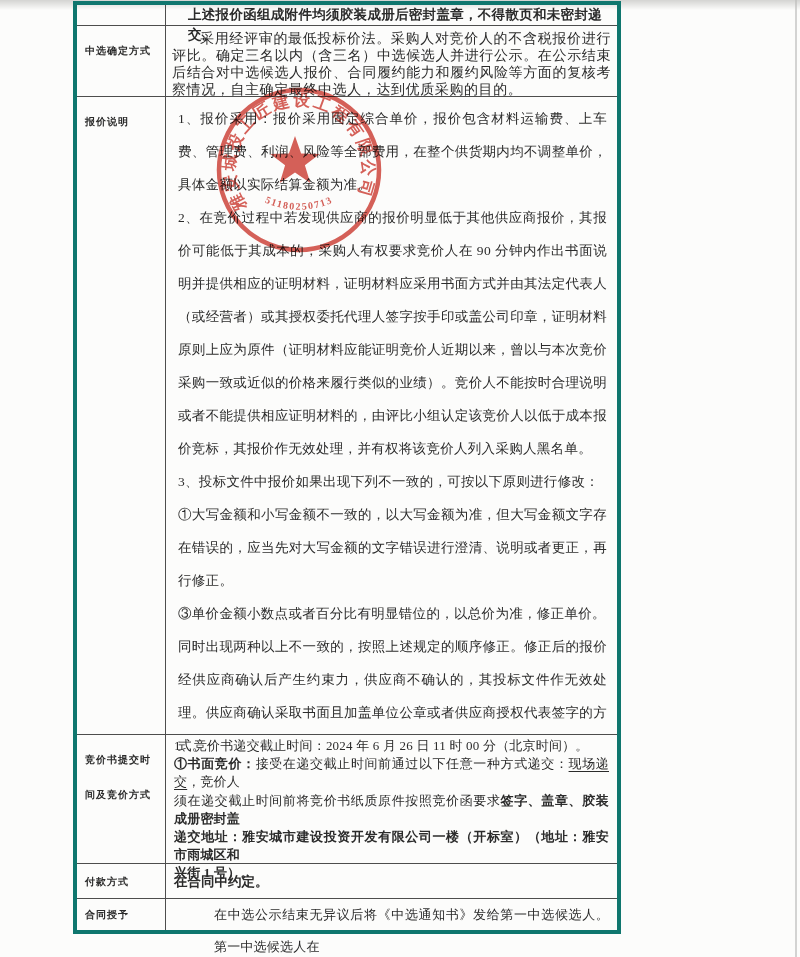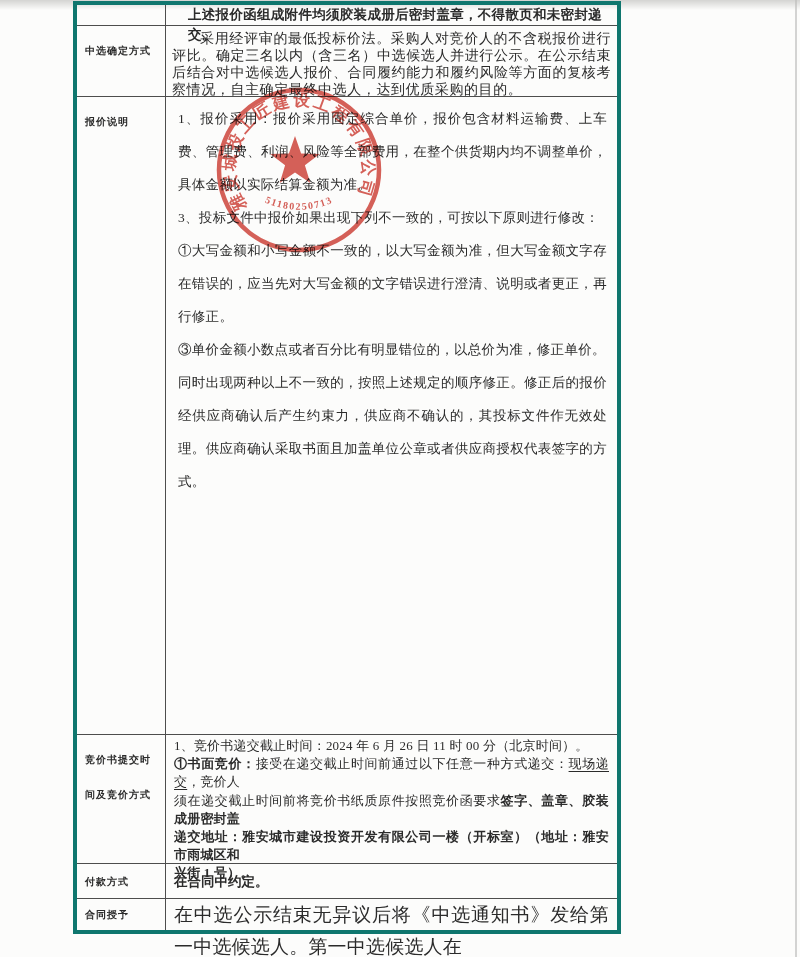--- a/index.html
+++ b/index.html
@@ -57,21 +57,21 @@
     font-size:13.5px;letter-spacing:.3px;
   }
   .r4 .cell-label{padding-top:8px;font-family:Liberation Mono, monospace;}
   .r4 .cell-content{
     line-height:18.2px;padding:2px 8px 0 8px;
     font-size:13px;letter-spacing:.2px;
   }
   .r5 .cell-label{line-height:35px;}
   .r5 .cell-content{line-height:35px;padding:0 8px;font-weight:bold;font-size:13.5px;}
   .r6 .cell-label{line-height:32px;}
-  .r6 .cell-content{line-height:32px;padding:0 8px;font-size:19px;letter-spacing:.2px;}
+  .r6 .cell-content{line-height:32px;padding:0 8px;font-size:13px;letter-spacing:.2px;margin-left:40px;}
 
   .u-seg{text-decoration:underline;text-underline-offset:3px;}
   .b-seg{font-weight:bold;}
 
   
   .stamp{
     position:absolute;left:205px;top:76px;width:190px;height:190px;
     mix-blend-mode:multiply;opacity:.85;pointer-events:none;
     filter:blur(.2px);
   }
@@ -92,20 +92,21 @@
 
     <div class="t-row r2">
       <div class="cell-label">中选确定方式</div>
       <div class="cell-content">采用经评审的最低投标价法。采购人对竞价人的不含税报价进行评比。确定三名以内（含三名）中选候选人并进行公示。在公示结束后结合对中选候选人报价、合同履约能力和履约风险等方面的复核考察情况，自主确定最终中选人，达到优质采购的目的。</div>
     </div>
 
     <div class="t-row r3">
       <div class="cell-label">报价说明</div>
       <div class="cell-content">
         <div>1、报价采用：报价采用固定综合单价，报价包含材料运输费、上车费、管理费、利润、风险等全部费用，在整个供货期内均不调整单价，具体金额以实际结算金额为准。</div>
+        <div>2、在竞价过程中若发现供应商的报价明显低于其他供应商报价，其报价可能低于其成本的，采购人有权要求竞价人在 90 分钟内作出书面说明并提供相应的证明材料，证明材料应采用书面方式并由其法定代表人（或经营者）或其授权委托代理人签字按手印或盖公司印章，证明材料原则上应为原件（证明材料应能证明竞价人近期以来，曾以与本次竞价采购一致或近似的价格来履行类似的业绩）。竞价人不能按时合理说明或者不能提供相应证明材料的，由评比小组认定该竞价人以低于成本报价竞标，其报价作无效处理，并有权将该竞价人列入采购人黑名单。</div>
         <div>3、投标文件中报价如果出现下列不一致的，可按以下原则进行修改：</div>
         <div>①大写金额和小写金额不一致的，以大写金额为准，但大写金额文字存在错误的，应当先对大写金额的文字错误进行澄清、说明或者更正，再行修正。</div>
         <div>③单价金额小数点或者百分比有明显错位的，以总价为准，修正单价。</div>
         <div>同时出现两种以上不一致的，按照上述规定的顺序修正。修正后的报价经供应商确认后产生约束力，供应商不确认的，其投标文件作无效处理。供应商确认采取书面且加盖单位公章或者供应商授权代表签字的方式。</div>
       </div>
     </div>
 
     <div class="t-row r4">
       <div class="cell-label">竞价书提交时间及竞价方式</div>
       <div class="cell-content">

